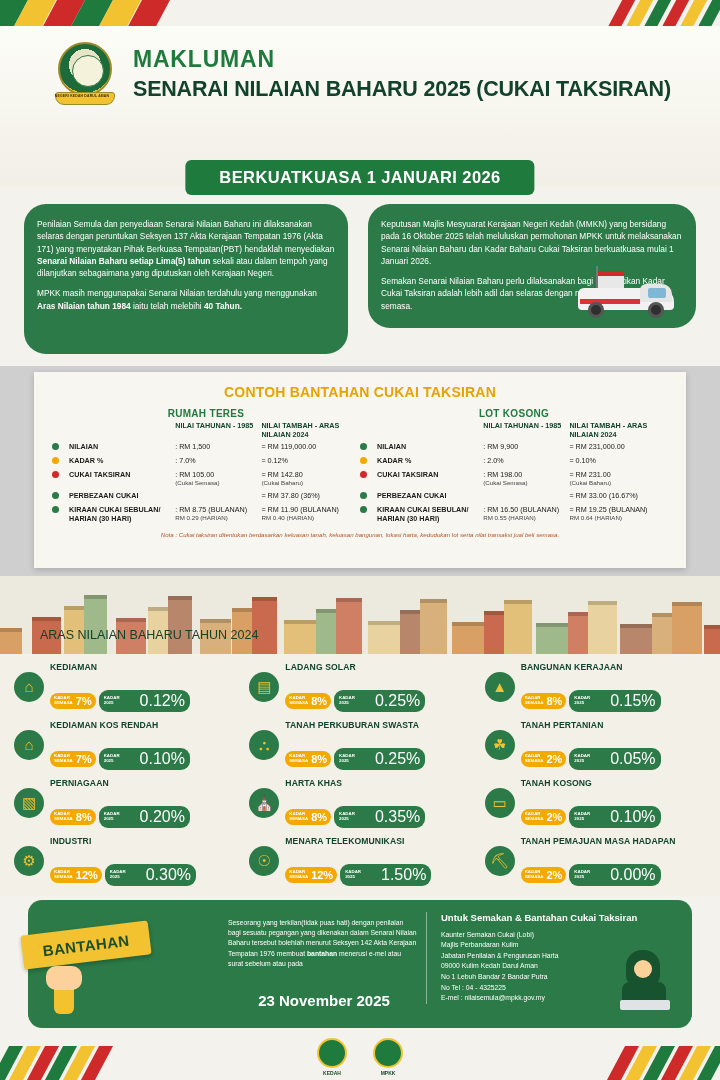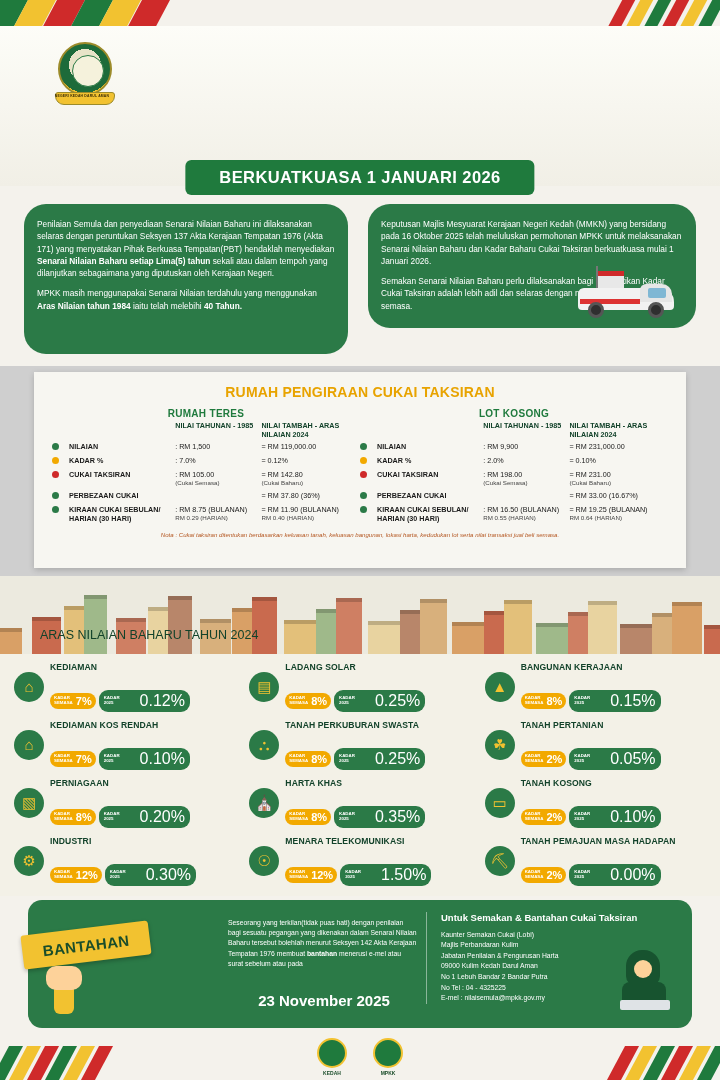--- a/index.html
+++ b/index.html
@@ -162,20 +162,24 @@
   </div>
 
   <div class="header">
     <div class="crest">
       <div class="ring"></div>
       <div class="sash">
           <em></em>
           <span>NEGERI KEDAH DARUL AMAN</span>
         </div>
     </div>
+    <div class="h-title-wrap">
+      <div class="h-makluman">MAKLUMAN</div>
+      <div class="h-main">SENARAI NILAIAN BAHARU 2025 (CUKAI TAKSIRAN)</div>
+    </div>
     <div class="h-pill">BERKUATKUASA 1 JANUARI 2026</div>
   </div>
 
   <div class="info-band">
     <div class="box left">
       <p>Penilaian Semula dan penyediaan Senarai Nilaian Baharu ini dilaksanakan selaras dengan peruntukan Seksyen 137 Akta Kerajaan Tempatan 1976 (Akta 171) yang menyatakan Pihak Berkuasa Tempatan(PBT) hendaklah menyediakan <b>Senarai Nilaian Baharu setiap Lima(5) tahun</b> sekali atau dalam tempoh yang dilanjutkan sebagaimana yang diputuskan oleh Kerajaan Negeri.</p>
       <p>MPKK masih menggunapakai Senarai Nilaian terdahulu yang menggunakan <b>Aras Nilaian tahun 1984</b> iaitu telah melebihi <b>40 Tahun.</b></p>
     </div>
     <div class="box right">
       <p>Keputusan Majlis Mesyuarat Kerajaan Negeri Kedah (MMKN) yang bersidang pada 16 Oktober 2025 telah meluluskan permohonan MPKK untuk melaksanakan Senarai Nilaian Baharu dan Kadar Baharu Cukai Taksiran berkuatkuasa mulai 1 Januari 2026.</p>
@@ -190,21 +194,21 @@
           <div class="cab"></div>
           <div class="win"></div>
         <div class="w1"></div>
           <div class="w2"></div>
       </div>
     </div>
   </div>
 
   <div class="calc-shadow"></div>
   <div class="calc">
-    <div class="calc-title"><span>RUMAH PENGIRAAN </span><span>CUKAI TAKSIRAN</span></div>
+    <div class="calc-title"><span>CONTOH BANTAHAN </span><span>CUKAI TAKSIRAN</span></div>
     <div class="calc-cols" id="calc-cols">
         <div class="calc-col">
           <h4>RUMAH TERES</h4>
           <div class="calc-head">
             <div class="c0"></div>
             <div class="c1">NILAI TAHUNAN - 1985</div>
             <div class="c2">NILAI TAMBAH - ARAS NILAIAN 2024</div>
           </div>
           <div class="calc-row">
             <div class="c0">

